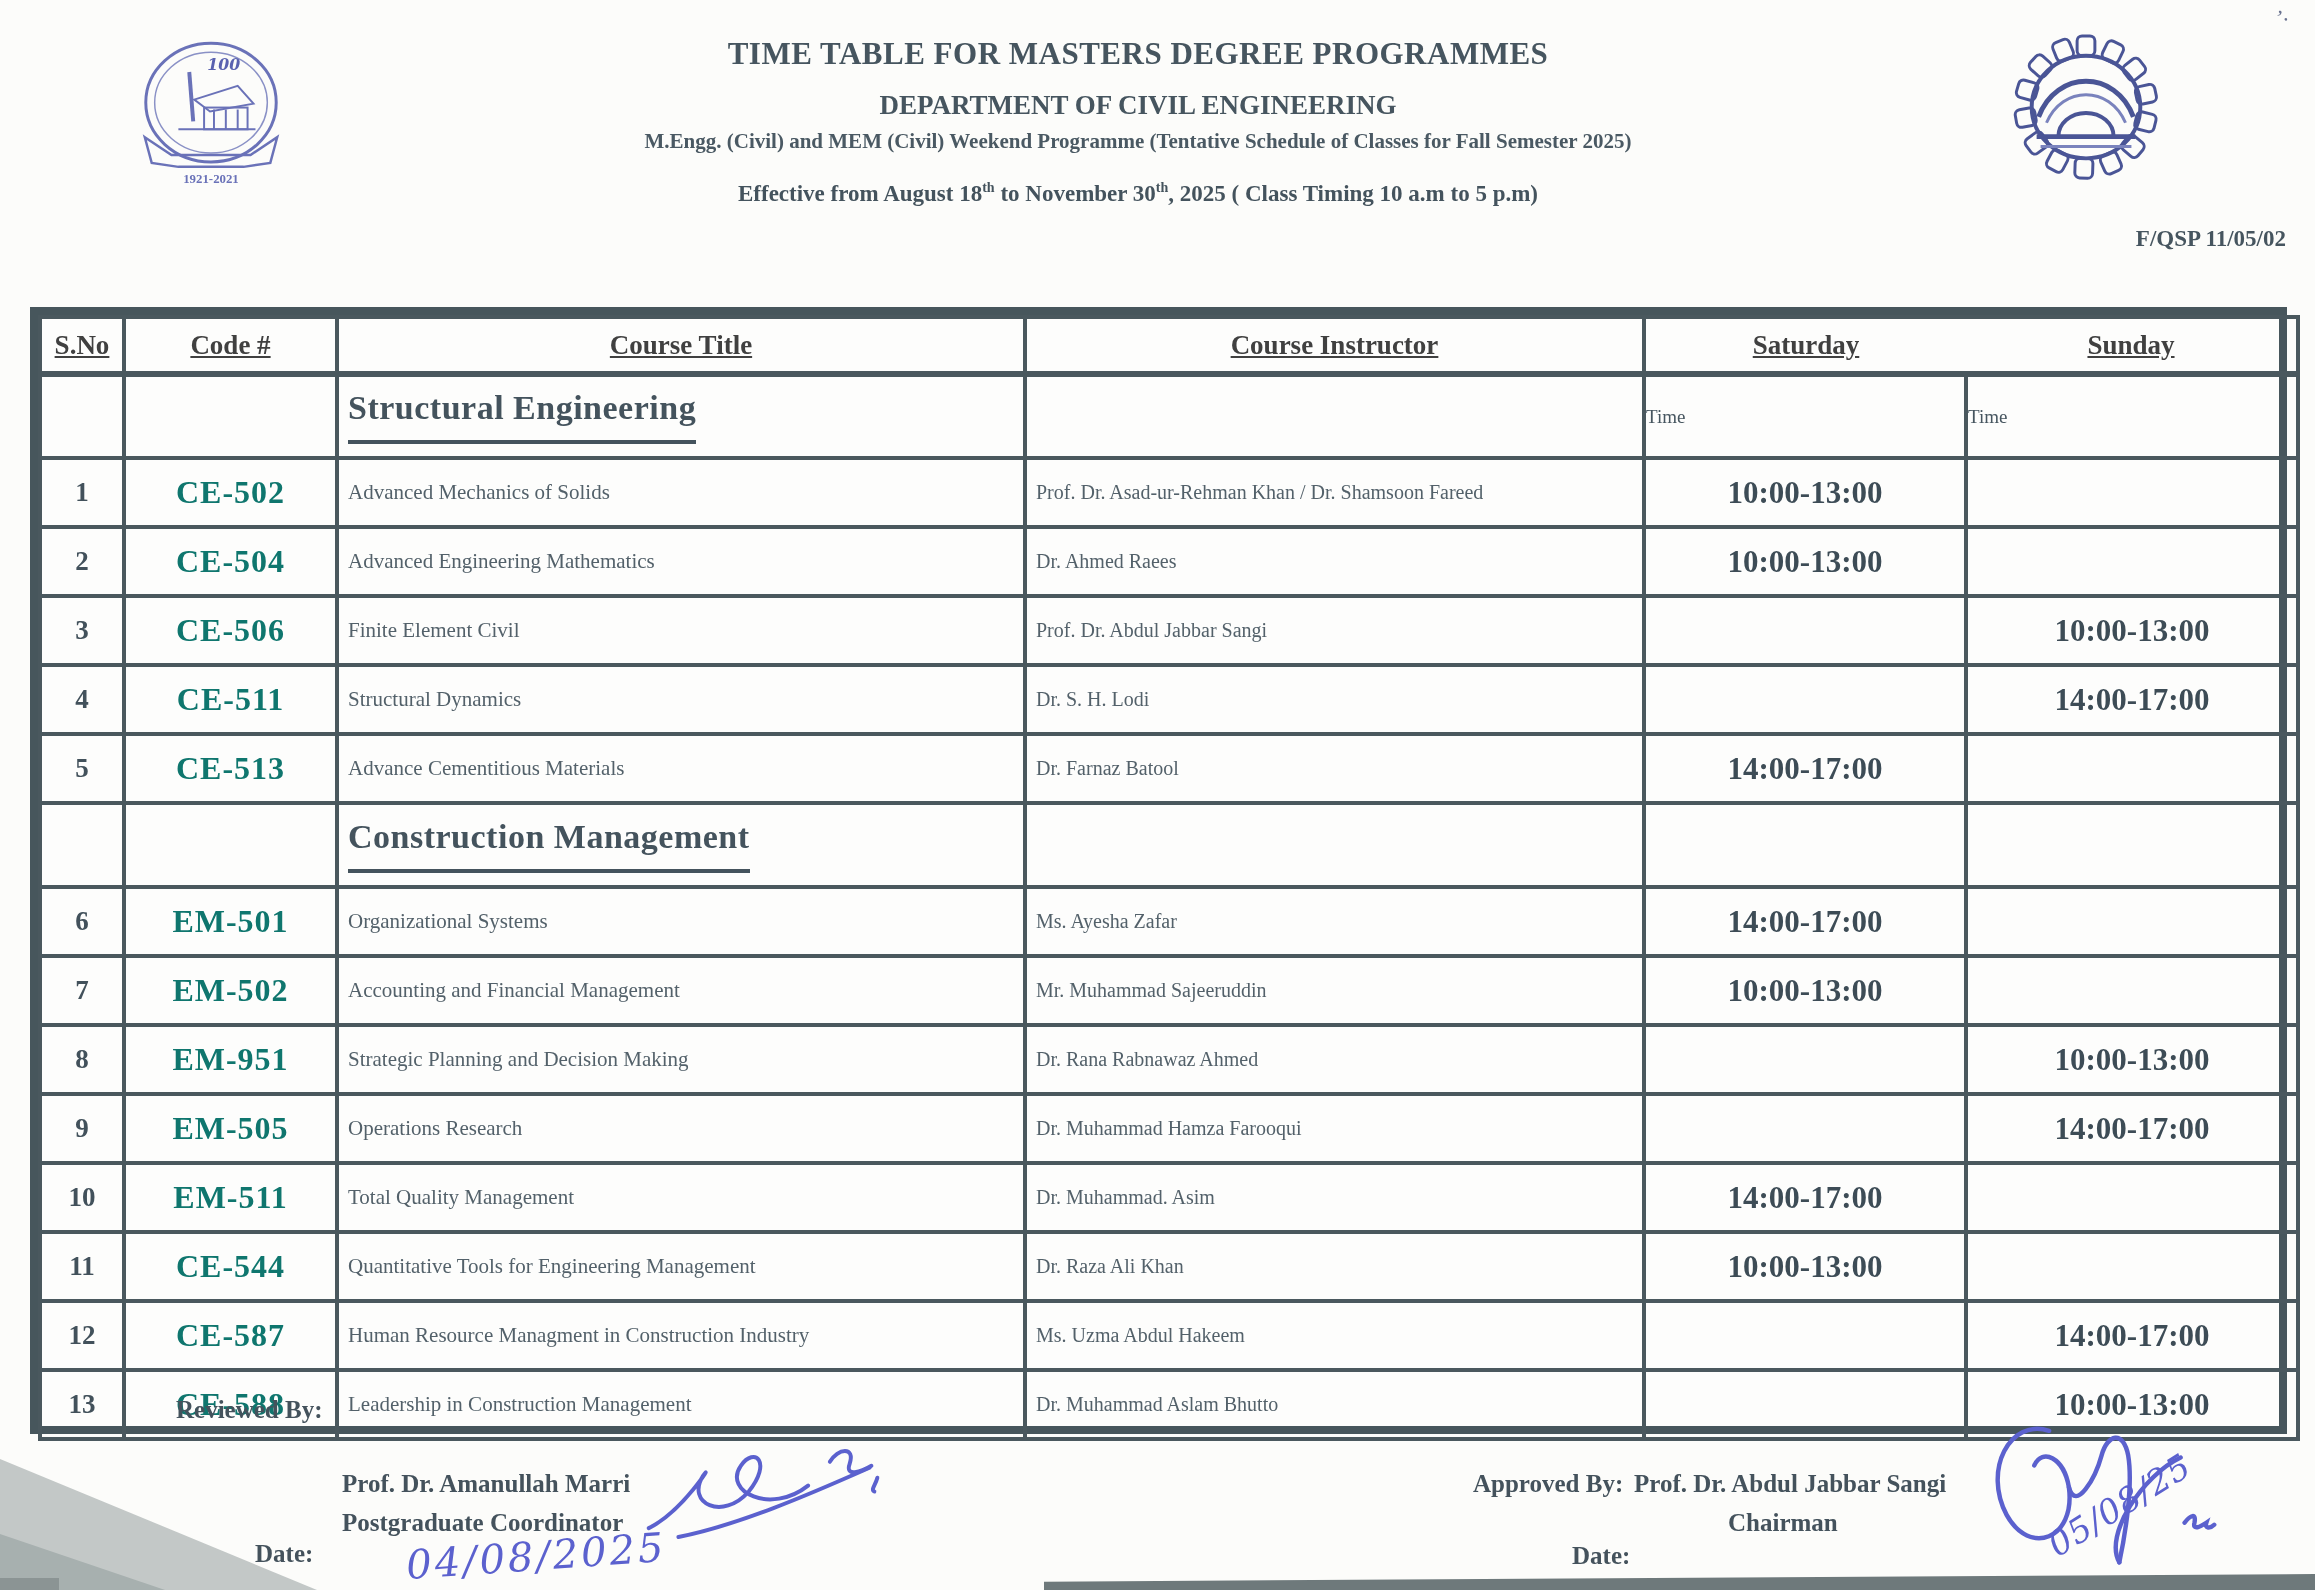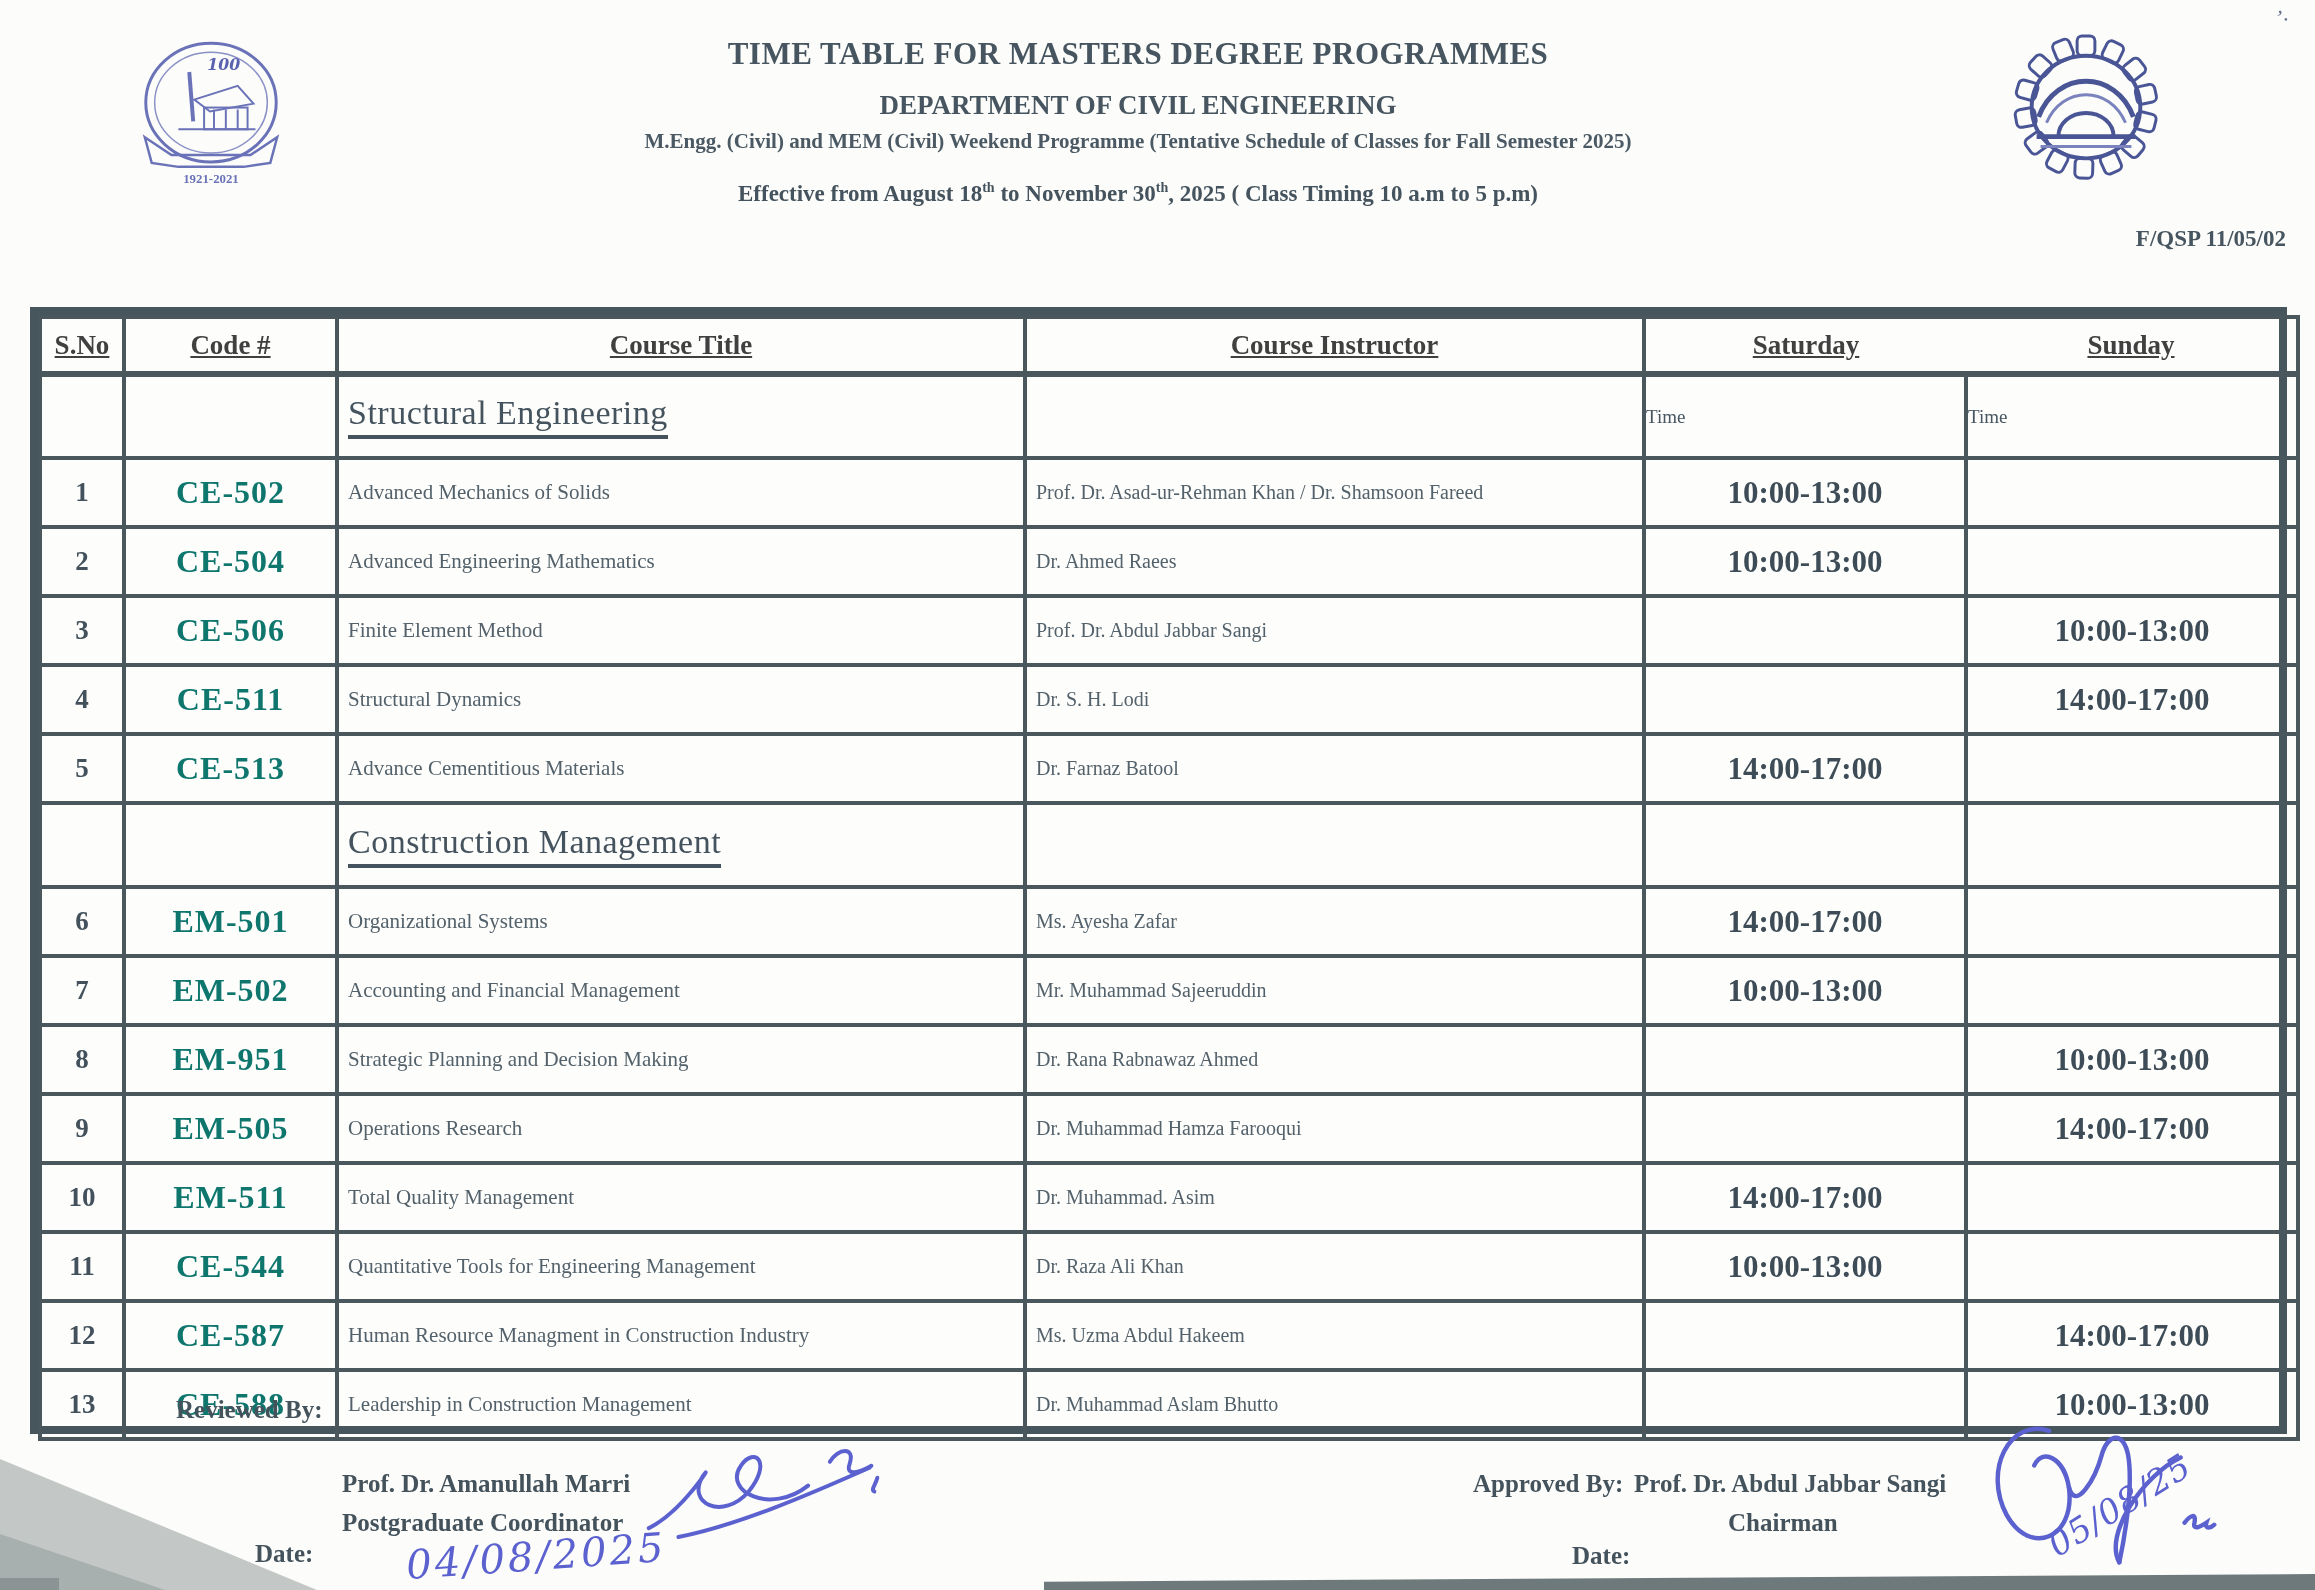--- a/index.html
+++ b/index.html
@@ -40,22 +40,22 @@
   }
   th.h-sat { border-right:none; }
   th.h-sun { border-left:none; }
   .cell-sno  { text-align:center; font-size:27px; font-weight:bold; color:#42515b; }
   .cell-code { text-align:center; font-size:32px; font-weight:bold; letter-spacing:1px; color:#0f766e; }
   .cell-title{ text-align:left; padding-left:9px; font-size:21px; color:#53616a; }
   .cell-instr{ text-align:left; padding-left:9px; font-size:20px; color:#53616a; }
   .cell-time { text-align:center; font-size:31px; font-weight:bold; color:#3d4c56; }
   .section-cell { text-align:left; padding-left:9px; }
   .section-title{
-    display:inline-block; font-size:34px; font-weight:normal; color:#44535d;
-    border-bottom:4px solid #44535d; padding-bottom:3px; letter-spacing:0.5px;
+    display:inline-block; font-size:34px; font-weight:bold; color:#44535d;
+    border-bottom:4px solid #44535d; padding-bottom:13px; letter-spacing:0.5px;
   }
   .time-label { font-size:19px; font-weight:normal; color:#46555f; }
 
   
   .foot-label { font-size:25px; font-weight:bold; color:#44525c; }
   .handwriting {
     font-family:"DejaVu Serif", serif; font-style:italic;
     color:#5b61ce; letter-spacing:3px;
   }
   .hw-date-left  { left:406px; top:1533px; font-size:40px; transform:rotate(-4deg); }
@@ -177,21 +177,21 @@
     <td class="cell-sno">2</td>
     <td class="cell-code">CE-504</td>
     <td class="cell-title">Advanced Engineering Mathematics</td>
     <td class="cell-instr">Dr. Ahmed Raees</td>
     <td class="cell-time">10:00-13:00</td>
     <td class="cell-time"></td>
   </tr>
   <tr style="height:69px">
     <td class="cell-sno">3</td>
     <td class="cell-code">CE-506</td>
-    <td class="cell-title">Finite Element Method</td>
+    <td class="cell-title">Finite Element Civil</td>
     <td class="cell-instr">Prof. Dr. Abdul Jabbar Sangi</td>
     <td class="cell-time"></td>
     <td class="cell-time">10:00-13:00</td>
   </tr>
   <tr style="height:69px">
     <td class="cell-sno">4</td>
     <td class="cell-code">CE-511</td>
     <td class="cell-title">Structural Dynamics</td>
     <td class="cell-instr">Dr. S. H. Lodi</td>
     <td class="cell-time"></td>

